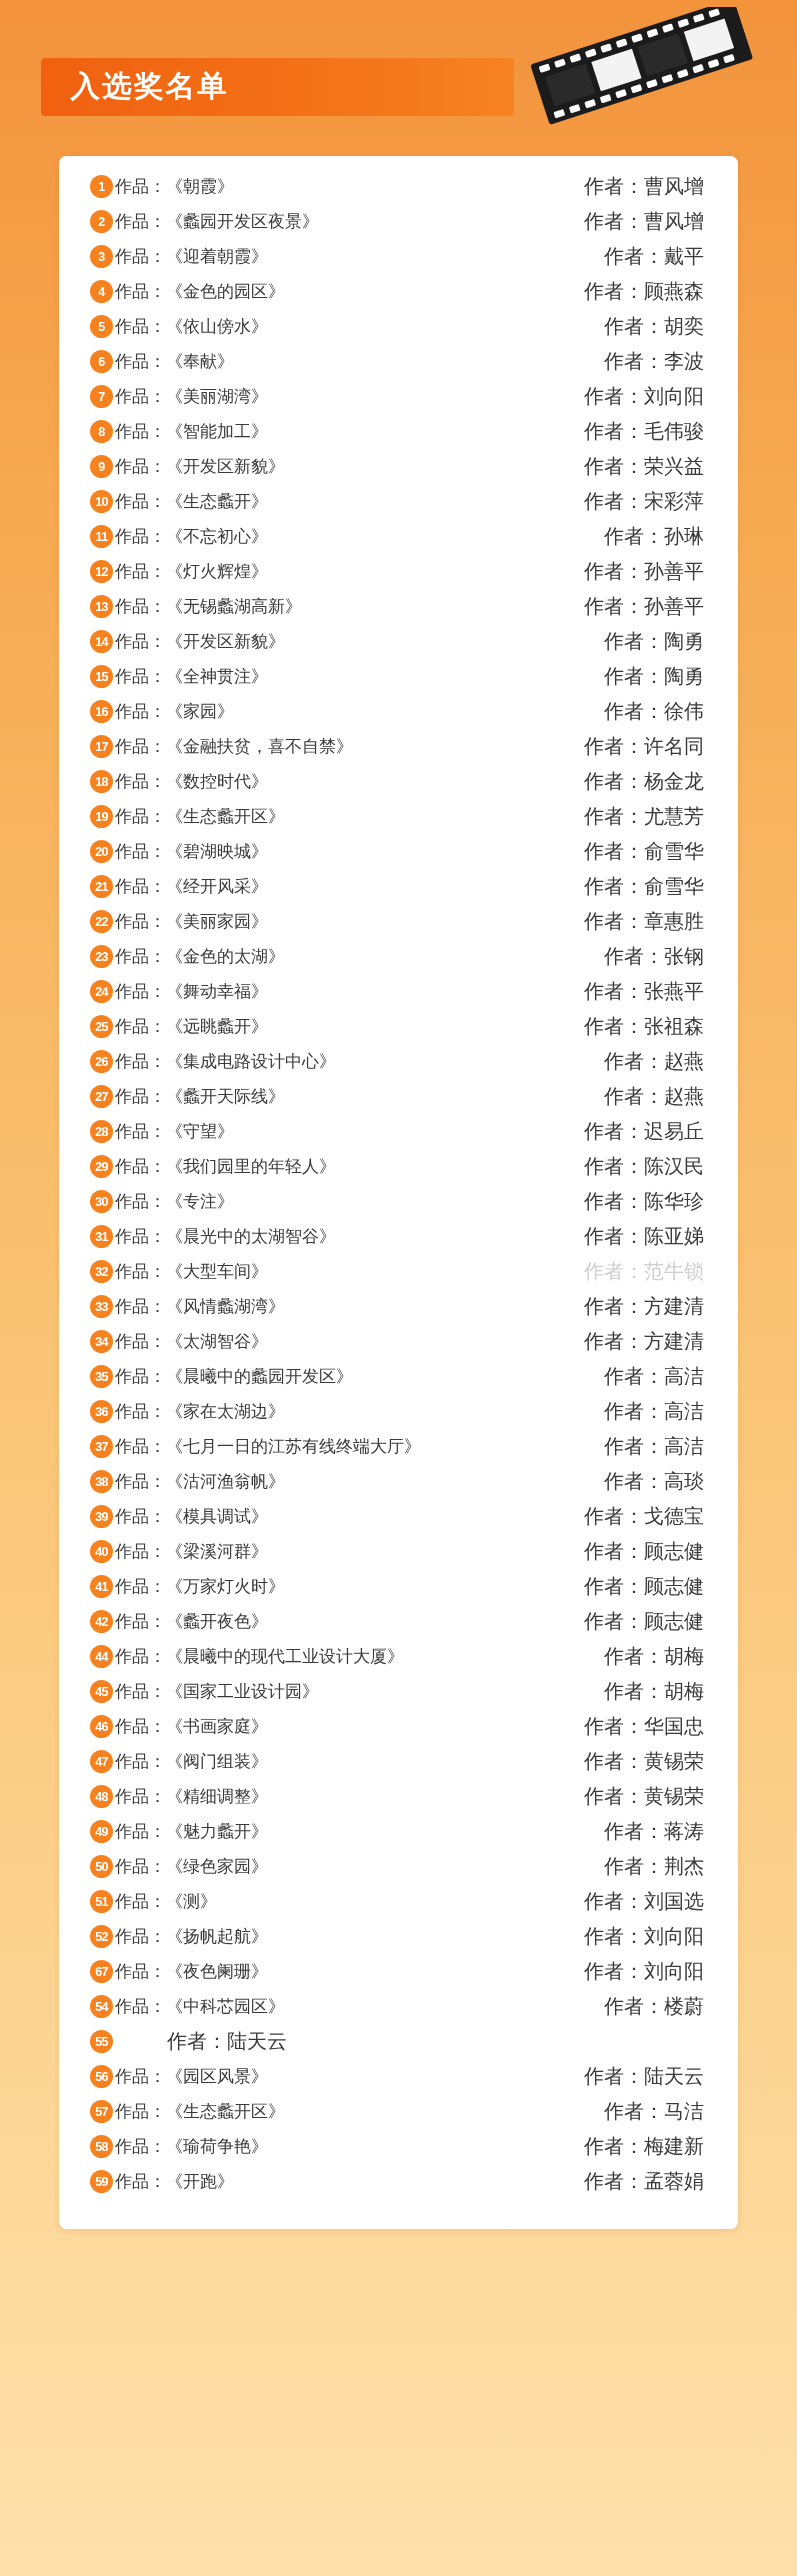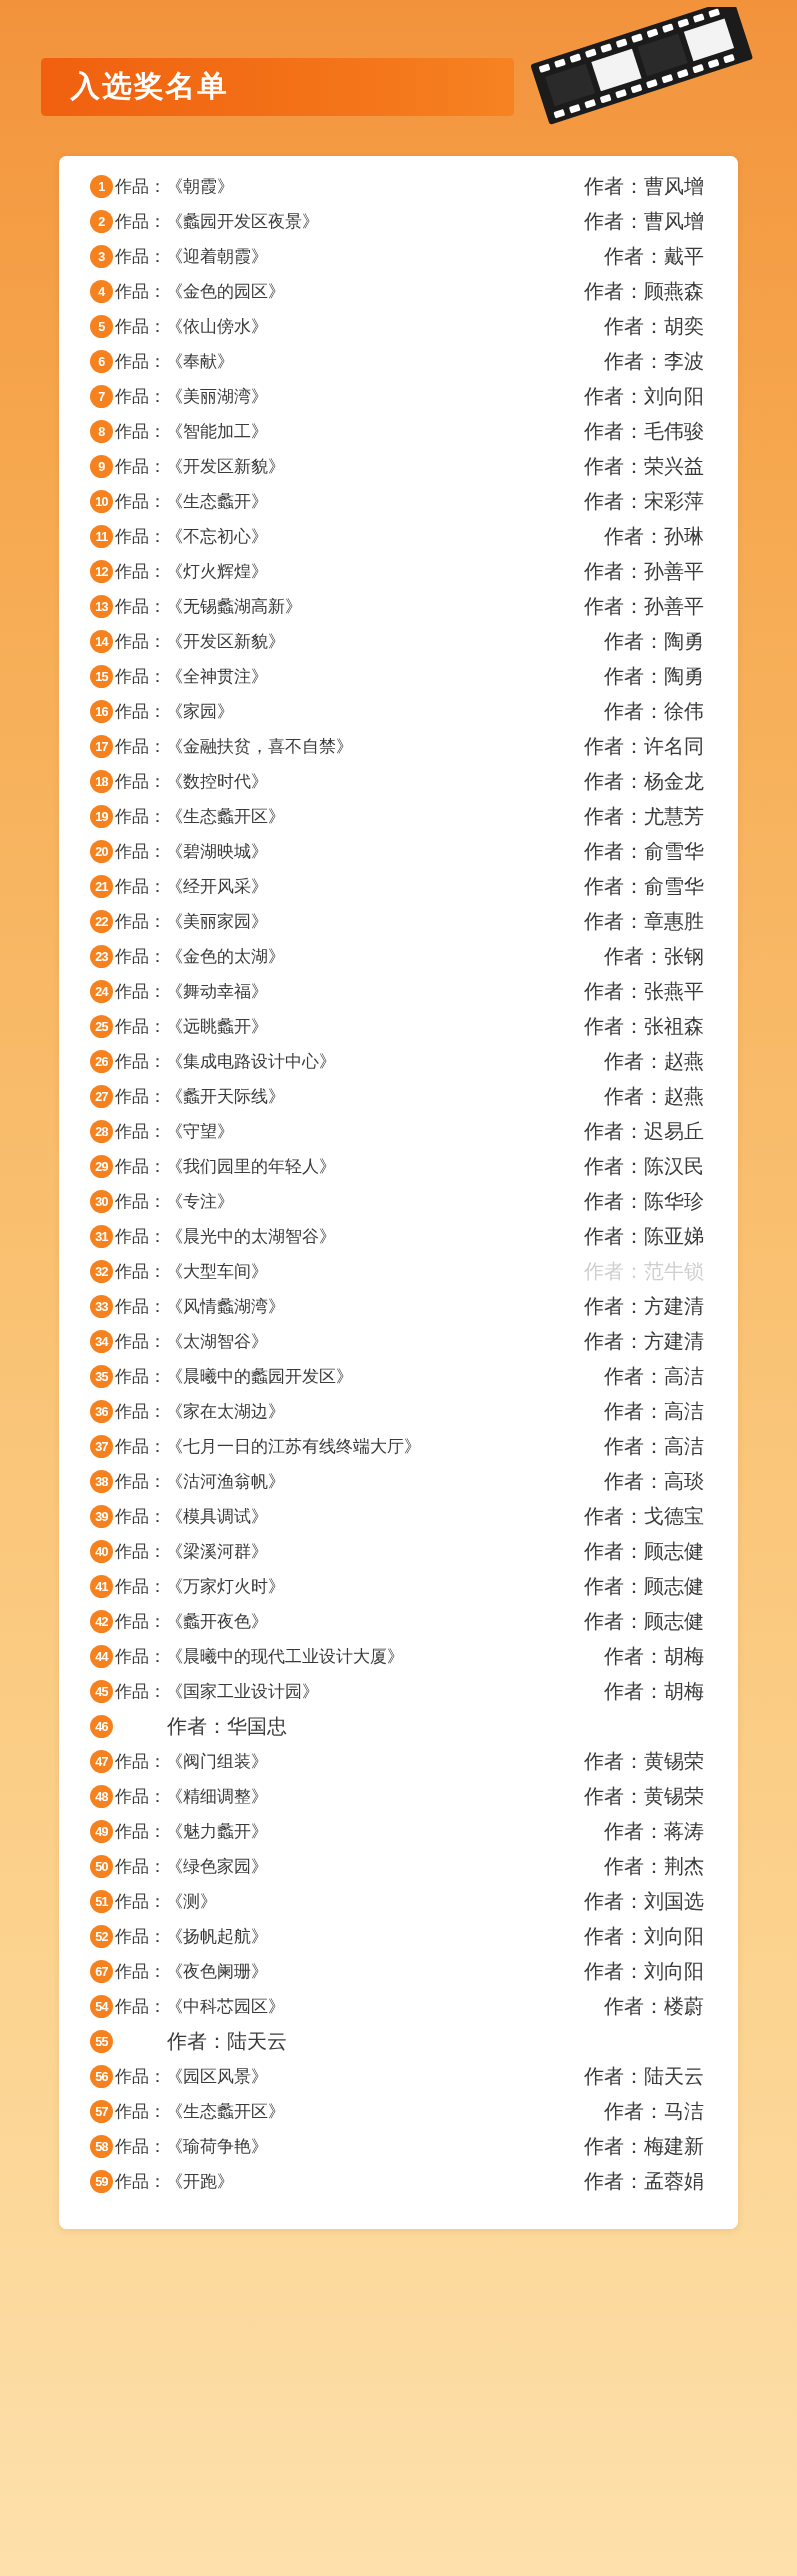--- a/index.html
+++ b/index.html
@@ -369,20 +369,21 @@
           <div class="work">作品：《晨曦中的现代工业设计大厦》</div>
           <div class="author">作者：胡梅</div>
         </div>
         <div class="row">
           <div class="badge">45</div>
           <div class="work">作品：《国家工业设计园》</div>
           <div class="author">作者：胡梅</div>
         </div>
         <div class="row">
           <div class="badge">46</div>
+          <div class="work">作品：《书画家庭》</div>
           <div class="author">作者：华国忠</div>
         </div>
         <div class="row">
           <div class="badge">47</div>
           <div class="work">作品：《阀门组装》</div>
           <div class="author">作者：黄锡荣</div>
         </div>
         <div class="row">
           <div class="badge">48</div>
           <div class="work">作品：《精细调整》</div>

